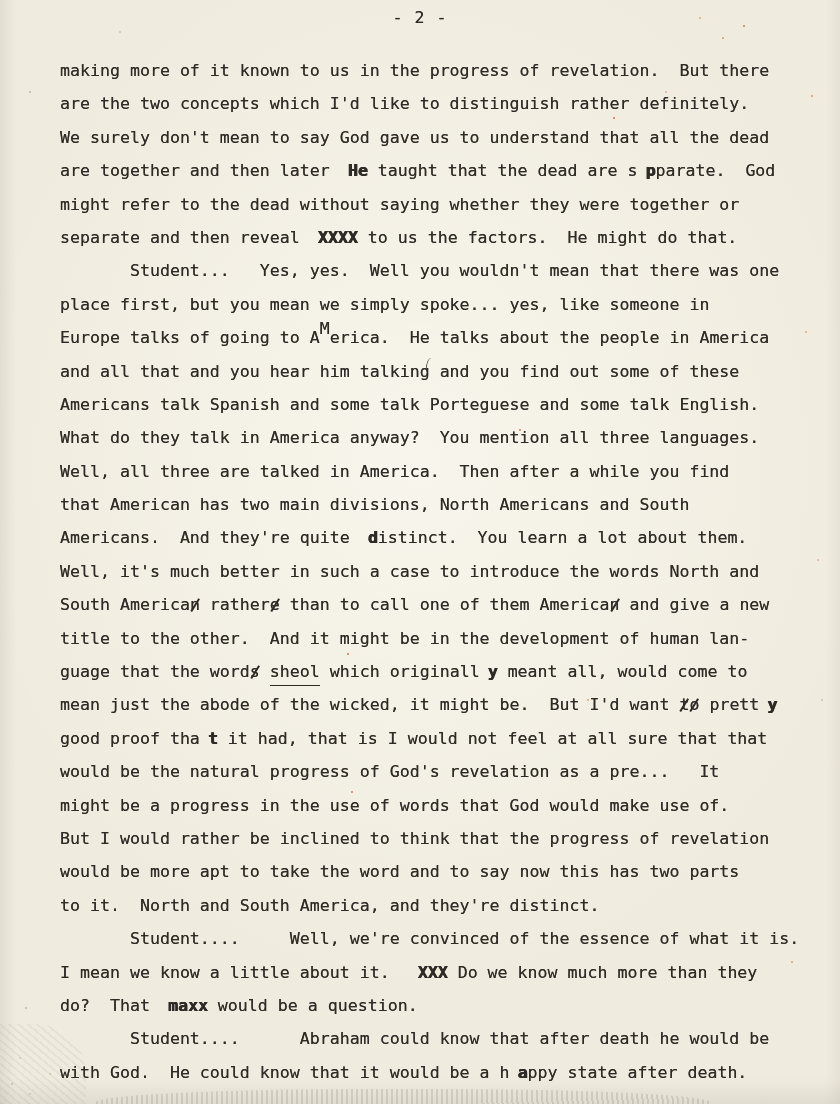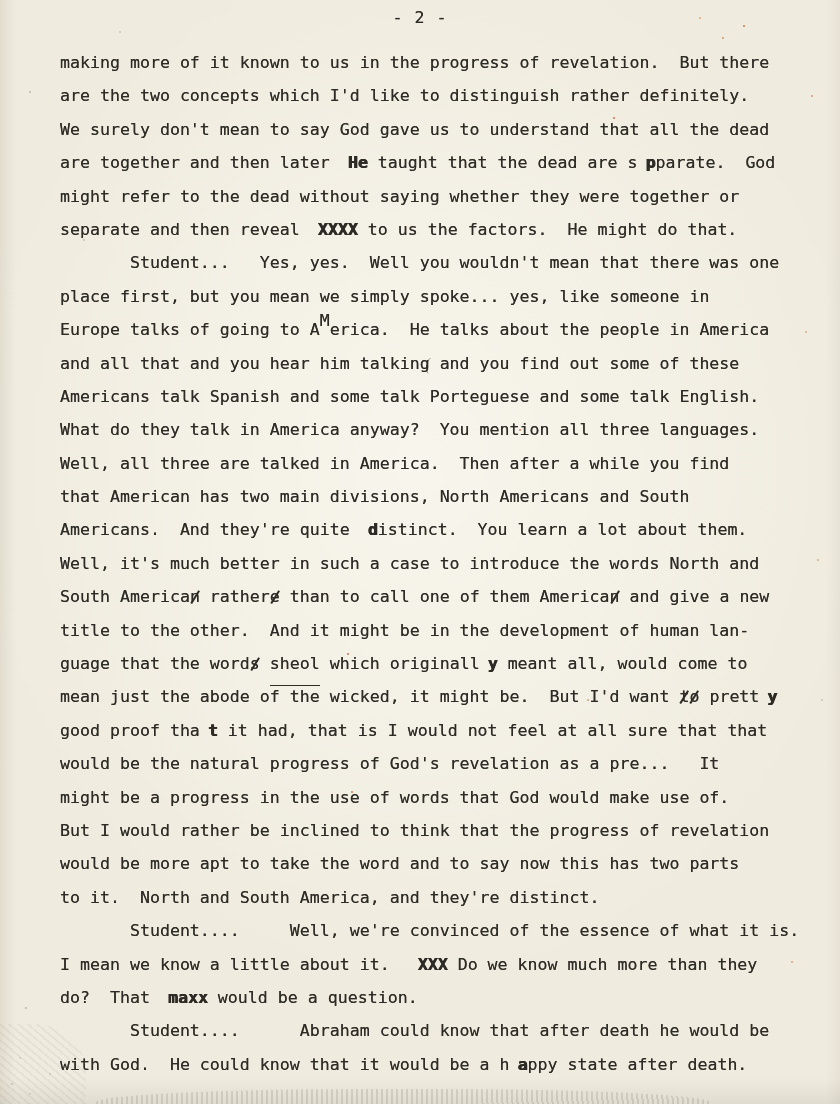--- a/index.html
+++ b/index.html
@@ -34,35 +34,35 @@
       linear-gradient(270deg, rgba(125,115,98,.08) 0, rgba(125,115,98,0) 14px),
       linear-gradient(0deg,   rgba(115,110,100,.12) 0, rgba(115,110,100,0) 26px),
       radial-gradient(ellipse 620px 720px at 50% 42%, rgba(255,254,248,.55), rgba(255,254,248,0) 75%);
   }
   .pagenum{
     position:absolute;top:8px;left:0;width:100%;
     text-align:center;font-size:16.6px;letter-spacing:1px;
     text-shadow:0 0 .6px rgba(46,43,38,.8);
   }
   .body-text{
-    position:absolute;left:60px;top:46px;
+    position:absolute;left:60px;top:54px;
     font-size:16.6px;line-height:33.4px;
     white-space:pre;
     text-shadow:0 0 .6px rgba(46,43,38,.75);
   }
   .line{height:33.4px;}
   .ov{font-weight:bold;text-shadow:.7px 0 0 currentColor, 0 0 .6px rgba(46,43,38,.9);margin-left:8px;}
   .sup{display:inline-block;transform:translateY(-9px);}
   .slash{position:relative;display:inline-block;}
   .slash::after{
     content:"";position:absolute;left:50%;top:50%;
     width:15px;height:1.6px;background:#2e2b26;
     transform:translate(-50%,-50%) rotate(-58deg);
   }
-  .u{border-bottom:1.6px solid #2e2b26;padding-bottom:12px;}
+  .u{border-bottom:1.6px solid #2e2b26;padding-bottom:4px;}
   .smudge-bottom{
     position:absolute;left:96px;right:130px;bottom:0;height:15px;
     background:repeating-linear-gradient(87deg, rgba(90,88,82,.28) 0 2px, transparent 2px 5px);
     border-radius:45% 45% 0 0 / 90% 90% 0 0;
     opacity:.6;filter:blur(.6px);
   }
   .smudge-corner{
     position:absolute;left:0;bottom:0;width:86px;height:80px;
     background:
       radial-gradient(circle 2px at 12px 60px, rgba(120,115,105,.45) 60%, transparent 61%),

